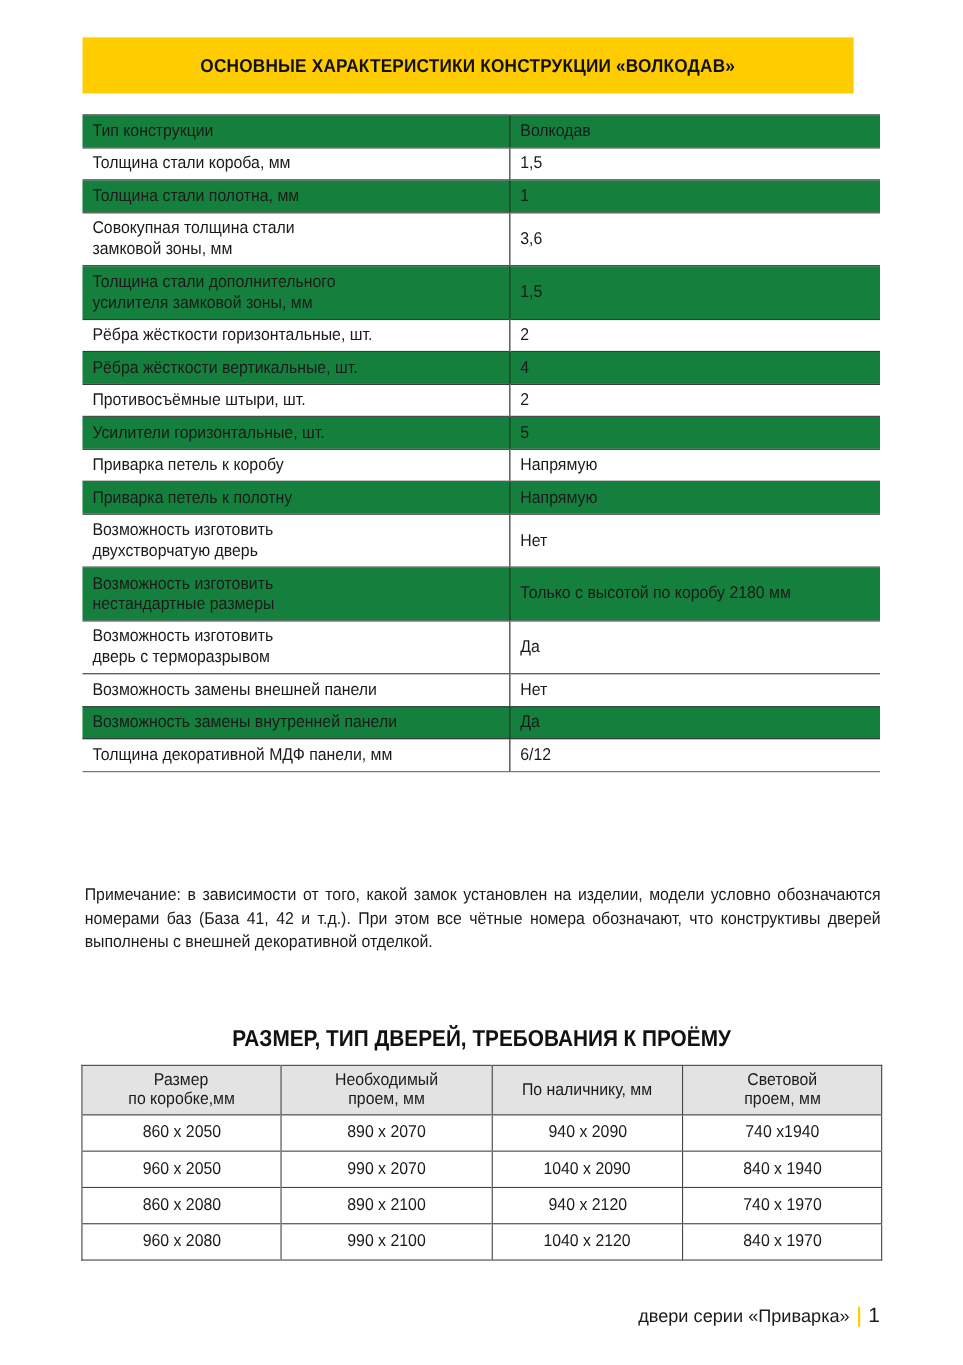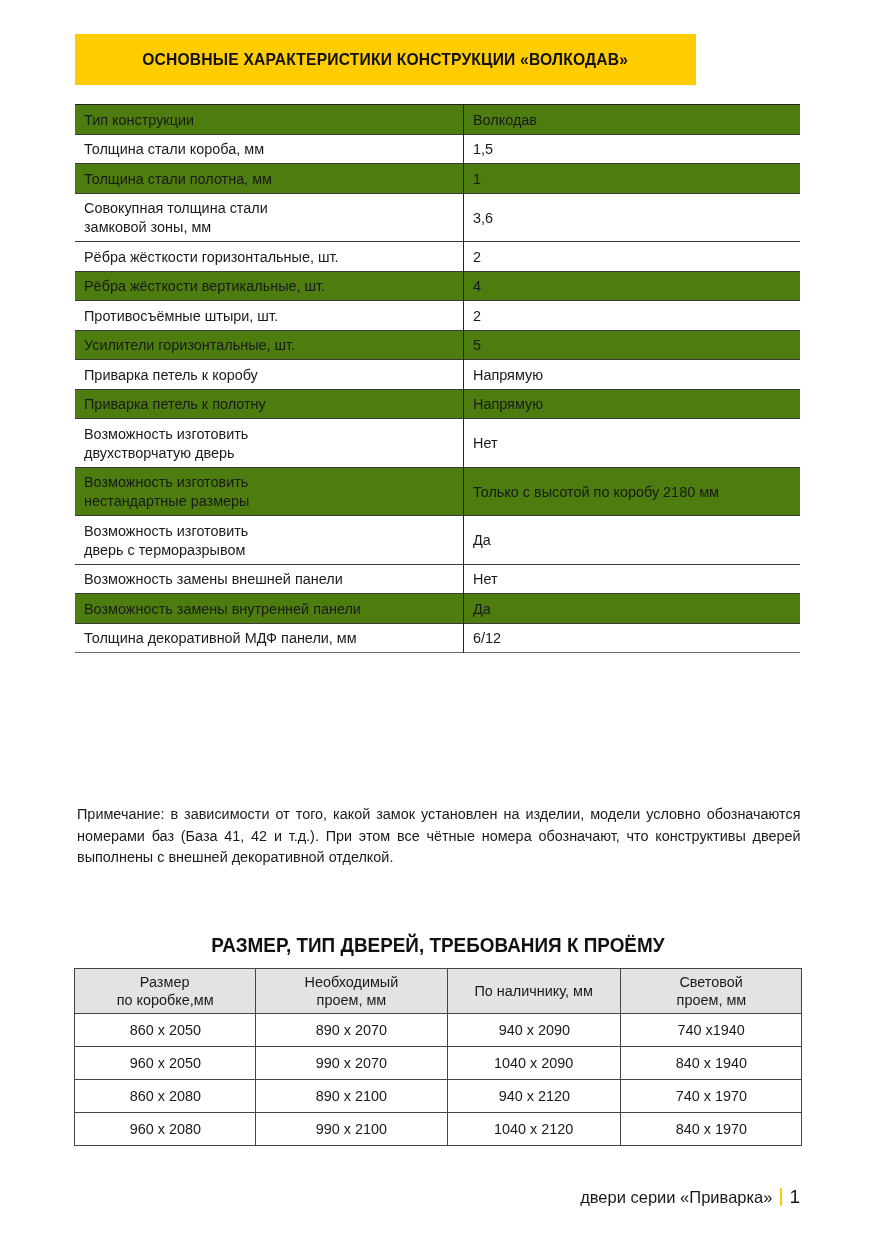--- a/index.html
+++ b/index.html
@@ -2,40 +2,40 @@
 <html><head>
 <meta charset="utf-8">
 <style>
   html, body { margin: 0; padding: 0; background: #ffffff; }
   body {
     width: 875px; height: 1241px; position: relative; overflow: hidden;
     font-family: "DejaVu Sans Condensed", "DejaVu Sans", "Liberation Sans", sans-serif;
     color: #1a1a1a;
   }
   .banner {
-    position: absolute; left: 75px; top: 34px; width: 621px; height: 51px;
+    position: absolute; left: 75px; top: 34px; width: 701px; height: 51px;
     background: #ffcc00;
     display: flex; align-items: center; justify-content: center;
   }
   .banner-title {
     font-family: "Liberation Sans", sans-serif; font-weight: bold;
     font-size: 17px; letter-spacing: 0.2px; color: #111;
     transform: scaleX(0.92);
   }
   .spec-table {
     position: absolute; left: 75px; top: 104px; width: 725px;
     border-collapse: collapse; table-layout: fixed;
     font-family: "Liberation Sans", sans-serif; font-size: 15.5px;
   }
   .spec-table col.c1 { width: 388px; }
   .spec-table col.c2 { width: 337px; }
   .spec-table tr { border-top: 1.5px solid #3a3a3a; }
   .spec-table tr:last-child { border-bottom: 1.5px solid #6a6a6a; margin-top: 24px; }
   .spec-table tr:first-child { border-top: 1.5px solid #222; }
-  .spec-table tr.shaded { background: #4d7c0f; }
+  .spec-table tr.shaded { background: #15803d; }
   .spec-table td {
     padding: 0 9px; vertical-align: middle; line-height: 19px;
   }
   .spec-table td.val { border-left: 1.3px solid #222; }
   .spec-table tr.single td { height: 28.5px; }
   .spec-table tr.double td { height: 47.5px; }
   .spec-table td span.t { display: inline-block; transform-origin: left center; transform: scaleX(0.93); white-space: nowrap; }
 
   .note {
     position: absolute; left: 77px; top: 803px; width: 724px;
@@ -103,20 +103,24 @@
         <td><span class="t">Толщина стали короба, мм</span></td>
         <td class="val"><span class="t">1,5</span></td>
       </tr>
       <tr class="shaded single">
         <td><span class="t">Толщина стали полотна, мм</span></td>
         <td class="val"><span class="t">1</span></td>
       </tr>
       <tr class="double">
         <td><span class="t">Совокупная толщина стали</span><br><span class="t">замковой зоны, мм</span></td>
         <td class="val"><span class="t">3,6</span></td>
+      </tr>
+      <tr class="shaded double">
+        <td><span class="t">Толщина стали дополнительного</span><br><span class="t">усилителя замковой зоны, мм</span></td>
+        <td class="val"><span class="t">1,5</span></td>
       </tr>
       <tr class="single">
         <td><span class="t">Рёбра жёсткости горизонтальные, шт.</span></td>
         <td class="val"><span class="t">2</span></td>
       </tr>
       <tr class="shaded single">
         <td><span class="t">Рёбра жёсткости вертикальные, шт.</span></td>
         <td class="val"><span class="t">4</span></td>
       </tr>
       <tr class="single">

